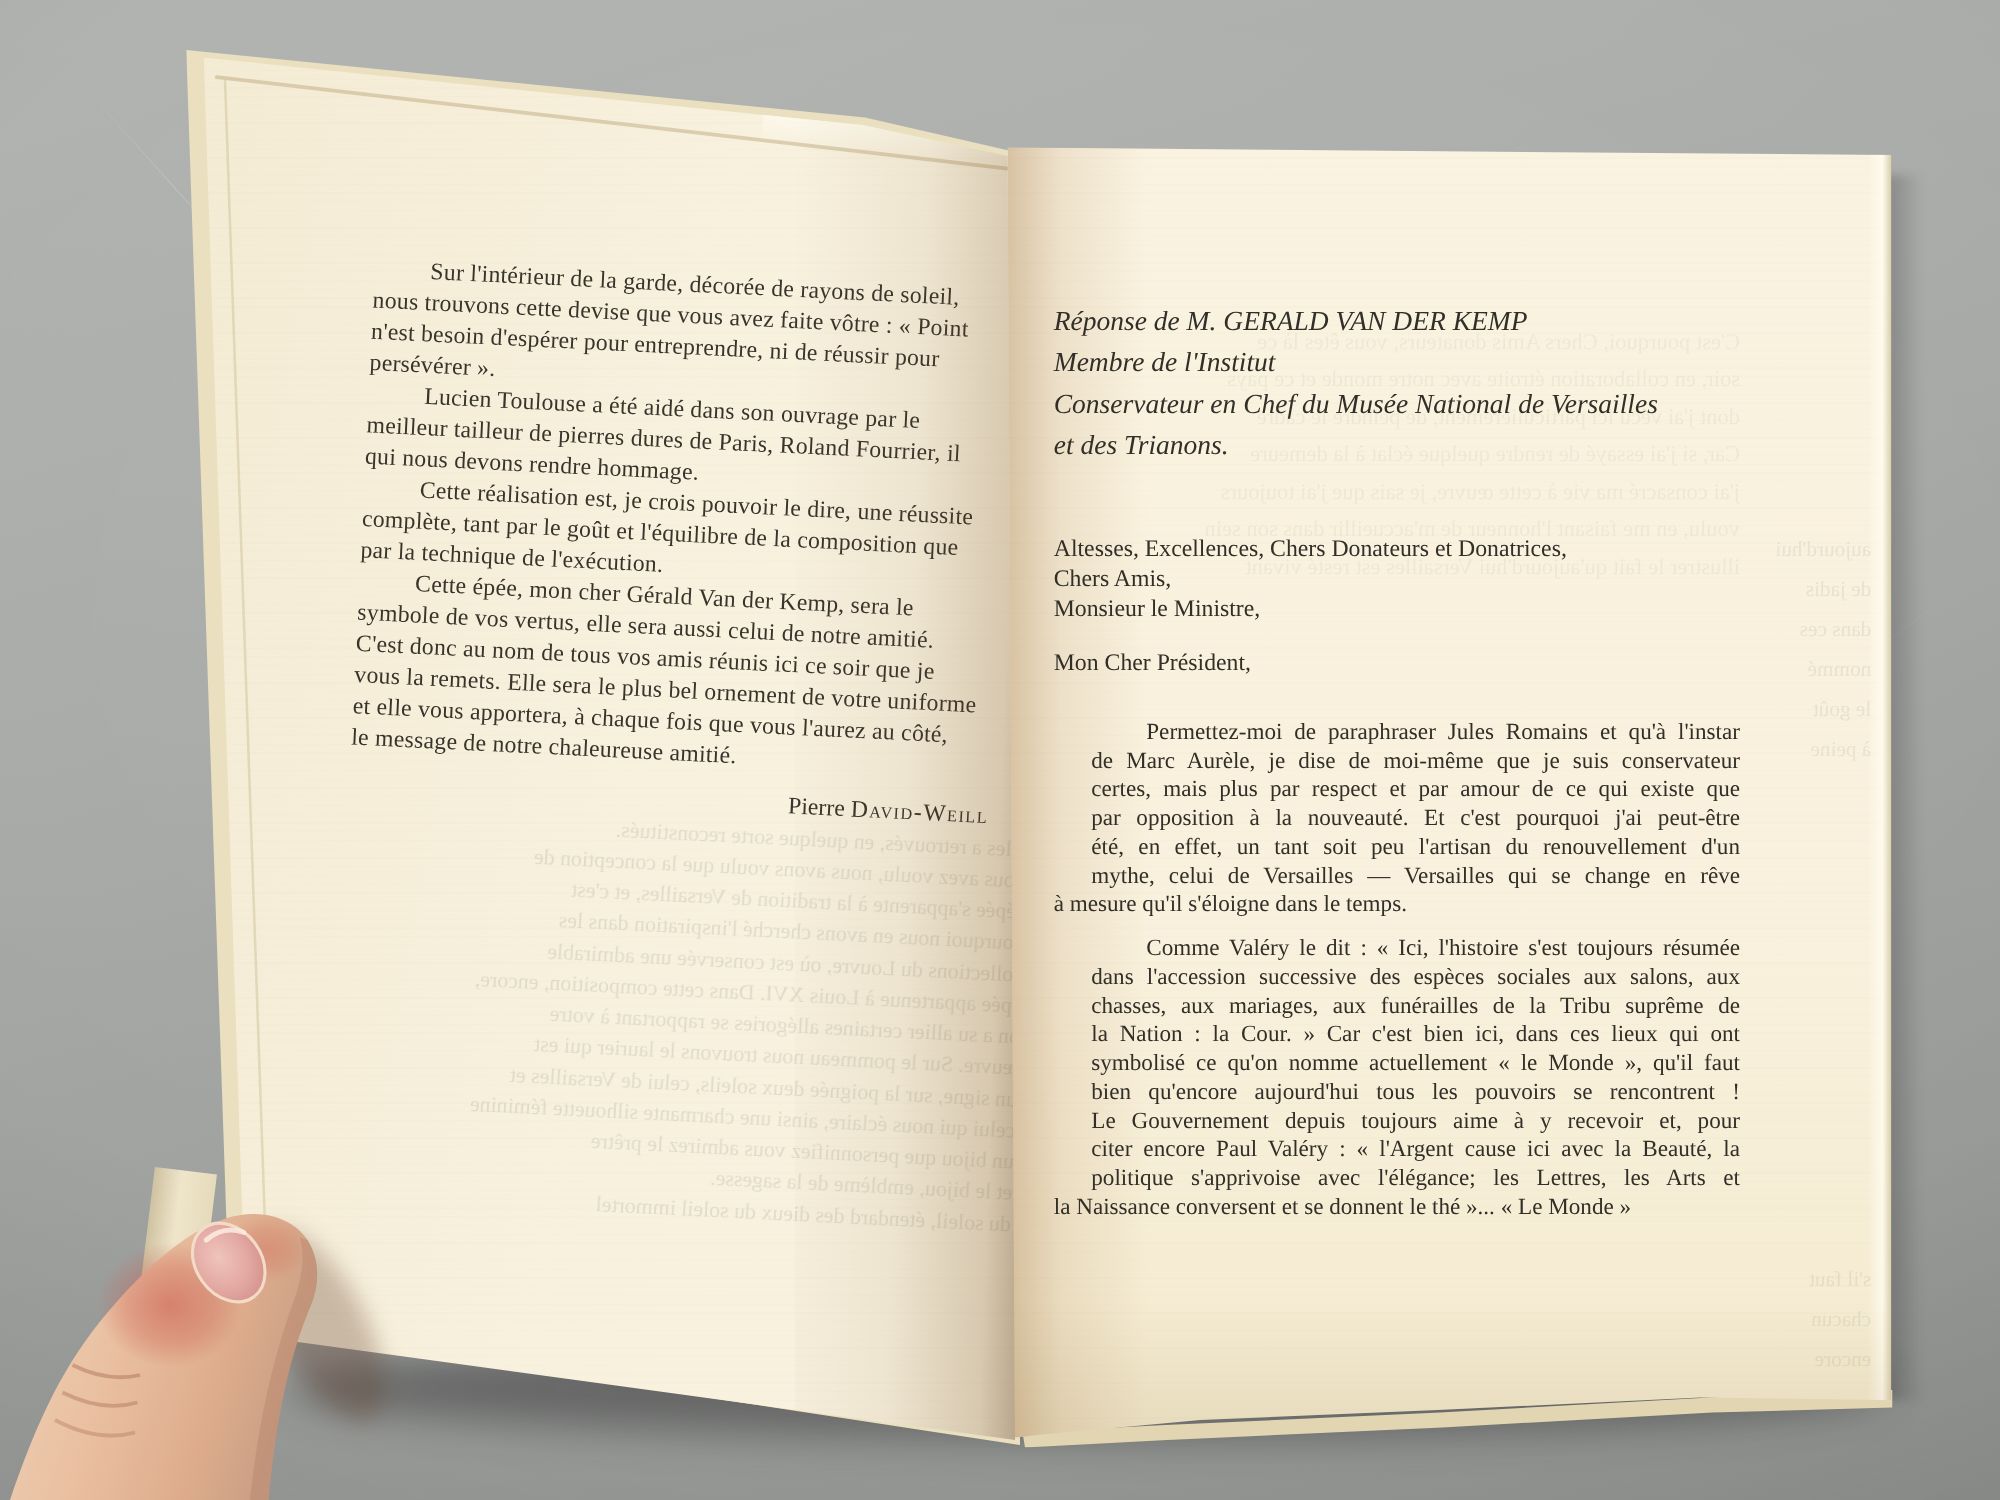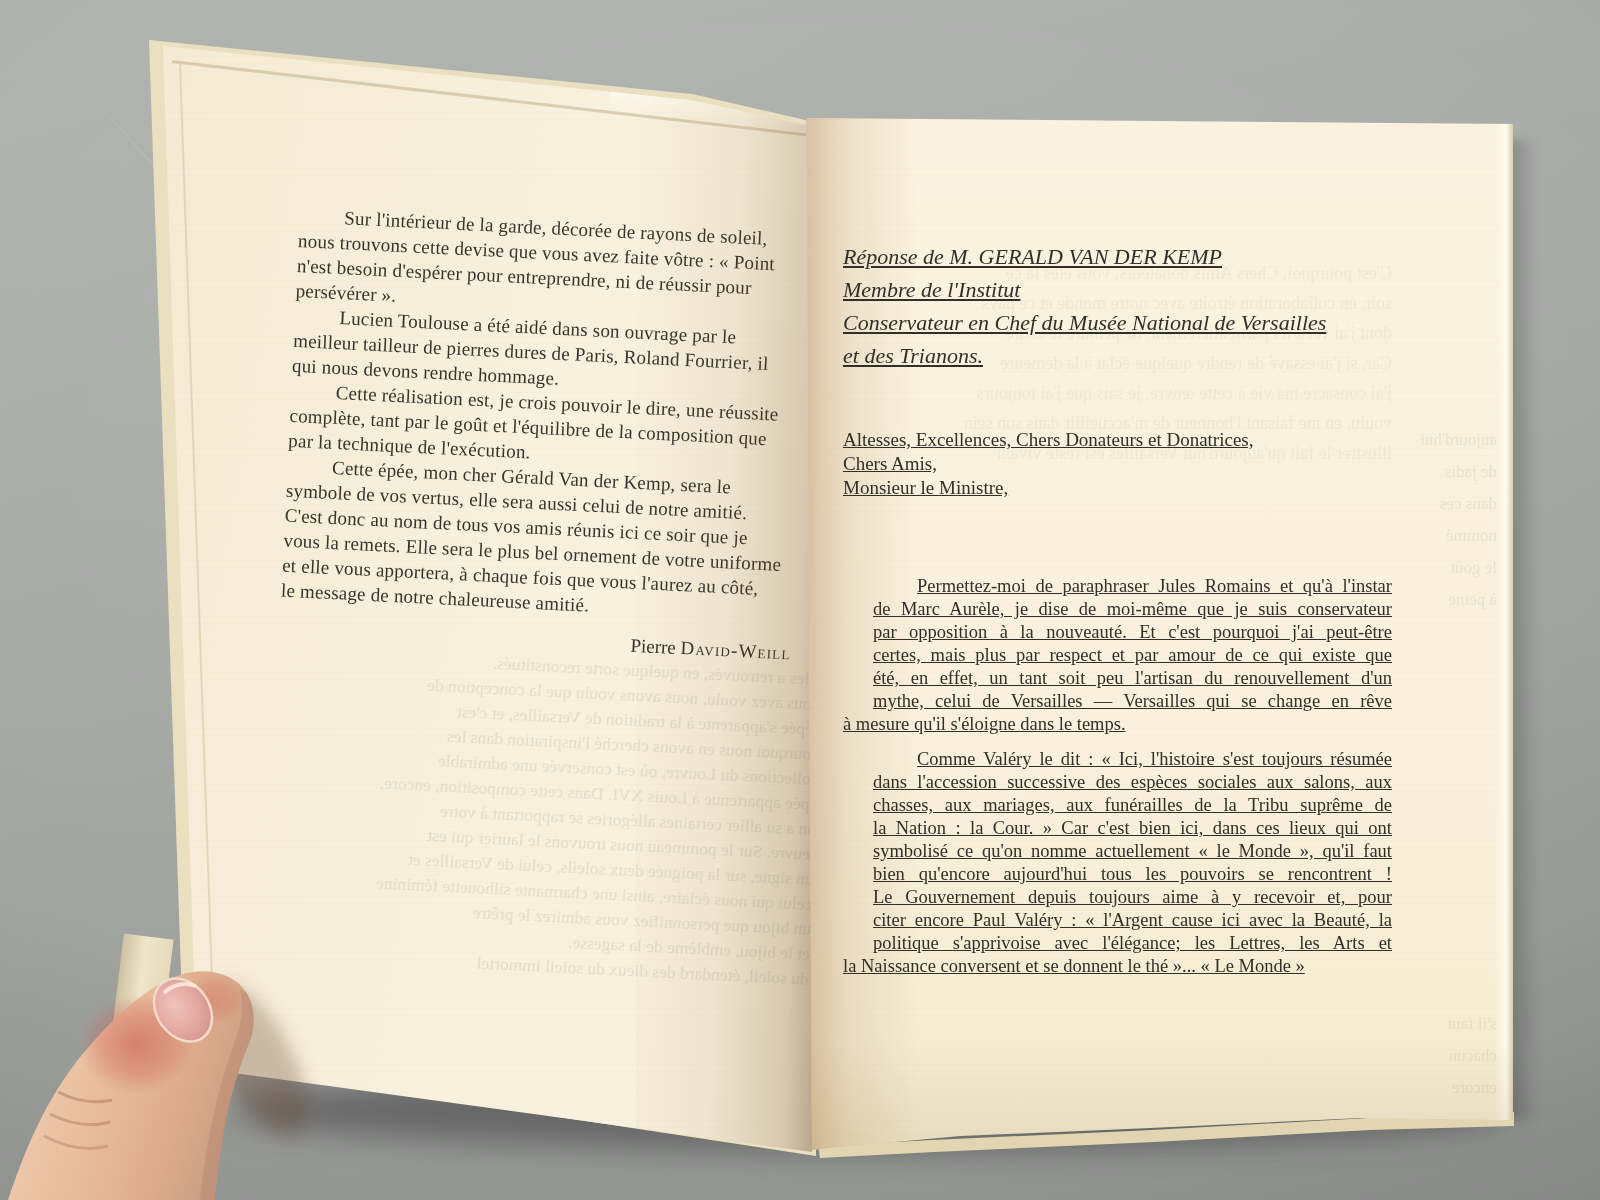--- a/index.html
+++ b/index.html
@@ -55,21 +55,21 @@
     transform:rotate(2.8deg);transform-origin:0 0;}
   .lline{white-space:pre;height:25px;line-height:25px;font-size:19px;letter-spacing:.2px;}
   .ind{text-indent:45px;}
   .signature{margin-top:13px;width:512px;text-align:right;font-size:19px;height:25px;line-height:25px;}
   .sig-last{font-variant:small-caps;letter-spacing:1.2px;}
   .lghost{position:absolute;top:438px;left:-14px;width:560px;transform:scaleX(-1);
     color:rgba(118,130,110,1);opacity:.19;filter:blur(0.6px);font-size:17.5px;}
   .lghost div{height:25px;line-height:25px;white-space:pre;}
 
   .rtext{position:absolute;left:843px;top:240px;width:549px;color:#322f28;}
-  .blk{position:absolute;left:0;width:549px;text-decoration:underline;}
+  .blk{position:absolute;left:0;width:549px;}
   .b-heading{top:0;}
   .hline{font-style:italic;font-size:22px;line-height:33px;white-space:pre;}
   .b-salut{top:188px;}
   .sline{font-size:19px;line-height:24px;white-space:pre;}
   .gap{}
   .gap2{margin-top:19px;}
   .b-para1{top:335px;}
   .b-para2{top:508px;}
   .rl{font-size:18.5px;line-height:23px;}
   .j{text-align:justify;text-align-last:justify;margin-left:30px;}
@@ -170,26 +170,27 @@
       <div class="blk b-heading">
           <div class="hline">Réponse de M. GERALD VAN DER KEMP</div>
           <div class="hline">Membre de l'Institut</div>
           <div class="hline">Conservateur en Chef du Musée National de Versailles</div>
           <div class="hline">et des Trianons.</div>
         </div>
       <div class="blk b-salut">
           <div class="sline">Altesses, Excellences, Chers Donateurs et Donatrices,</div>
           <div class="sline">Chers Amis,</div>
           <div class="sline gap">Monsieur le Ministre,</div>
+          <div class="sline gap2">Mon Cher Président,</div>
         </div>
       <div class="blk b-para1">
           <div class="rl ind44 j">Permettez-moi de paraphraser Jules Romains et qu'à l'instar</div>
           <div class="rl  j">de Marc Aurèle, je dise de moi-même que je suis conservateur</div>
+          <div class="rl  j">certes, mais plus par respect et par amour de ce qui existe que</div>
           <div class="rl  j">par opposition à la nouveauté. Et c'est pourquoi j'ai peut-être</div>
-          <div class="rl  j">certes, mais plus par respect et par amour de ce qui existe que</div>
           <div class="rl  j">été, en effet, un tant soit peu l'artisan du renouvellement d'un</div>
           <div class="rl  j">mythe, celui de Versailles — Versailles qui se change en rêve</div>
           <div class="rl">à mesure qu'il s'éloigne dans le temps.</div>
         </div>
       <div class="blk b-para2">
           <div class="rl ind44 j">Comme Valéry le dit : « Ici, l'histoire s'est toujours résumée</div>
           <div class="rl  j">dans l'accession successive des espèces sociales aux salons, aux</div>
           <div class="rl  j">chasses, aux mariages, aux funérailles de la Tribu suprême de</div>
           <div class="rl  j">la Nation : la Cour. » Car c'est bien ici, dans ces lieux qui ont</div>
           <div class="rl  j">symbolisé ce qu'on nomme actuellement « le Monde », qu'il faut</div>

